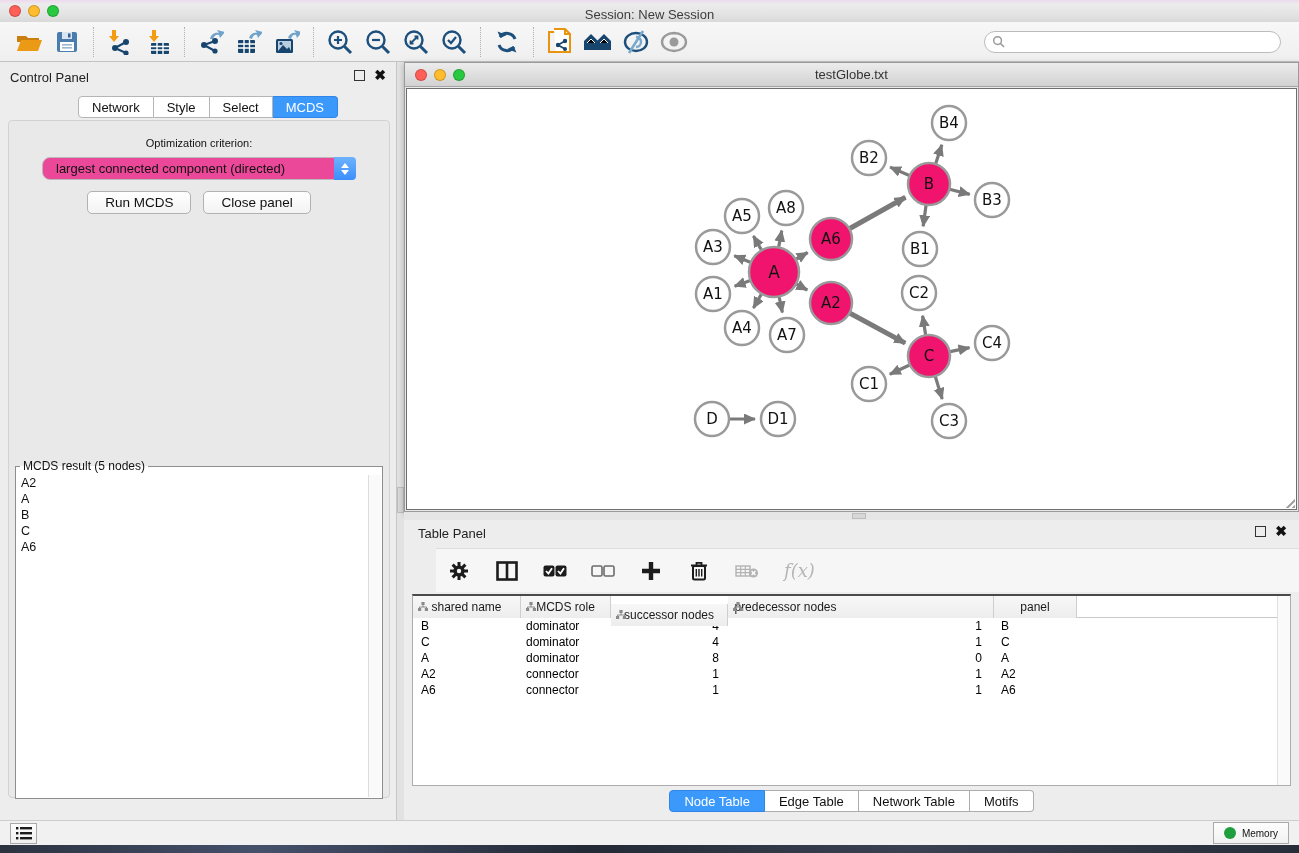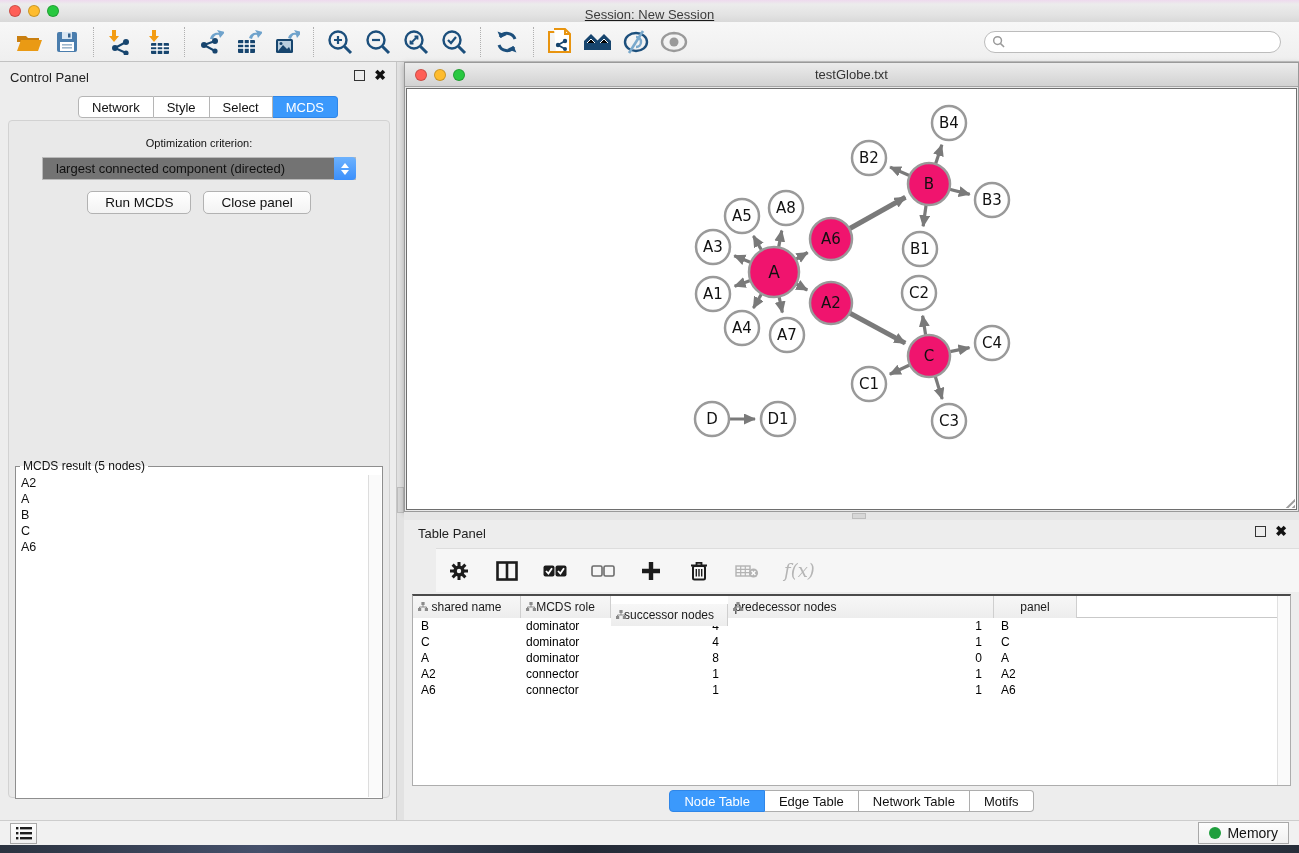--- a/index.html
+++ b/index.html
@@ -3,21 +3,21 @@
 <meta charset="utf-8">
 <style>
   * { box-sizing: border-box; margin: 0; padding: 0; }
   html,body { width:1299px; height:853px; overflow:hidden; }
   body { font-family:"Liberation Sans", sans-serif; font-size:13px; color:#1a1a1a; background:#e4e4e4; }
   .window { position:relative; width:1299px; height:853px; background:#e4e4e4; }
 
   
   .titlebar { position:absolute; left:0; top:0; width:100%; height:30px;
     background:linear-gradient(#eed9ee 0%, #ececec 14%, #e3e3e3 50%, #cfcfcf 100%);
-    border-bottom:1px solid #a8a8a8; display:flex; align-items:center;text-decoration:underline; }
+    border-bottom:1px solid #a8a8a8; display:flex; align-items:center; }
   .lights { position:absolute; left:9px; top:5px; display:flex; gap:7px; }
   .light { width:12px; height:12px; border-radius:50%; border:1px solid rgba(0,0,0,.2); }
   .light.red{ background:#ff5f57; } .light.yellow{ background:#febc2e; } .light.green{ background:#28c840; }
   .titlebar .title { width:100%; text-align:center; font-size:13px; color:#3c3c3c; }
 
   
   .toolbar { position:absolute; left:0; top:22px; width:100%; height:40px;
     background:linear-gradient(#f7f7f7,#efefef); border-bottom:1px solid #c2c2c2;
     display:flex; align-items:center; padding:0 10px; }
   .tbtn { width:38px; height:34px; display:flex; align-items:center; justify-content:center; cursor:default; }
@@ -37,22 +37,22 @@
   .close-ico { font-size:14px; font-weight:bold; color:#111; line-height:11px; }
   .cp-tabs { position:absolute; left:78px; top:34px; display:flex; }
   .cp-tab { height:22px; padding:0 13px; background:#fff; border:1px solid #b5b5b5; border-left-width:0;
     display:flex; align-items:center; font-size:13px; color:#111; }
   .cp-tab:first-child { border-left-width:1px; border-radius:4px 0 0 4px; }
   .cp-tab:last-child { border-radius:0 4px 4px 0; }
   .cp-tab.sel { background:#3b99fc; border-color:#2f86e8; color:#fff; }
   .cp-inner { position:absolute; left:8px; top:58px; width:382px; height:678px; background:#e9e9e9;
     border:1px solid #d2d2d2; border-radius:4px; }
   .opt-label { margin-top:16px; text-align:center; font-size:11px; color:#111; }
-  .combo { position:relative; margin:8px auto 0; width:314px; height:23px; background:#737373;
-    border:1px solid #b9b9b9; border-radius:0; display:flex; align-items:center; }
+  .combo { position:relative; margin:8px auto 0; width:314px; height:23px; background:#ec4899;
+    border:1px solid #b9b9b9; border-radius:8px; display:flex; align-items:center; }
   .combo .val { flex:1; padding-left:13px; font-size:13px; color:#111; white-space:nowrap; }
   .combo .step { width:22px; height:23px; margin:-1px -1px -1px 0; background:linear-gradient(#6db2fd,#3b8ffc);
     border-radius:0 4px 4px 0; display:flex; flex-direction:column; align-items:center; justify-content:center; gap:2px; }
   .chev { width:0; height:0; border-left:4px solid transparent; border-right:4px solid transparent; }
   .chev.up { border-bottom:5px solid #fff; } .chev.down { border-top:5px solid #fff; }
   .btnrow { margin-top:11px; display:flex; justify-content:center; gap:12px; }
   .pushbtn { height:23px; padding:0 17px; background:linear-gradient(#ffffff,#f3f3f3);
     border:1px solid #b2b2b2; border-radius:5px; font-size:13.5px; color:#111;
     display:flex; align-items:center; }
   fieldset.result { position:absolute; left:6px; top:338px; width:368px; height:340px;
@@ -100,21 +100,21 @@
   .tp-tab:first-child { border-left-width:1px; border-radius:4px 0 0 4px; }
   .tp-tab:last-child { border-radius:0 4px 4px 0; }
   .tp-tab.sel { background:#3b99fc; border-color:#2f86e8; color:#fff; }
   .tp-icons { position:absolute; right:12px; top:6px; display:flex; gap:9px; align-items:center; }
 
   
   .statusbar { position:absolute; left:0; top:820px; width:100%; height:25px; background:#f1f1f1; border-top:1px solid #cdcdcd; }
   .listbtn { position:absolute; left:10px; top:2px; width:27px; height:21px; background:linear-gradient(#fdfdfd,#f0f0f0);
     border:1px solid #a9a9a9; display:flex; align-items:center; justify-content:center; }
   .membtn { position:absolute; right:10px; top:1px; height:22px; padding:0 10px; background:linear-gradient(#fdfdfd,#f1f1f1);
-    border:1px solid #a9a9a9; display:flex; align-items:center; gap:6px; font-size:14px; color:#111; }
+    border:1px solid #a9a9a9; display:flex; align-items:center; gap:6px; font-size:10px; color:#111; }
   .memdot { width:12px; height:12px; border-radius:50%; background:#1f9e3d; }
   .desktop-strip { position:absolute; left:0; top:845px; width:100%; height:8px;
     background:linear-gradient(90deg,#2b3340,#45506b 20%,#232a36 45%,#3a4252 70%,#272e3a 100%); }
 </style>
 </head>
 <body>
 
 <div class="window">
 
   <div class="titlebar">

